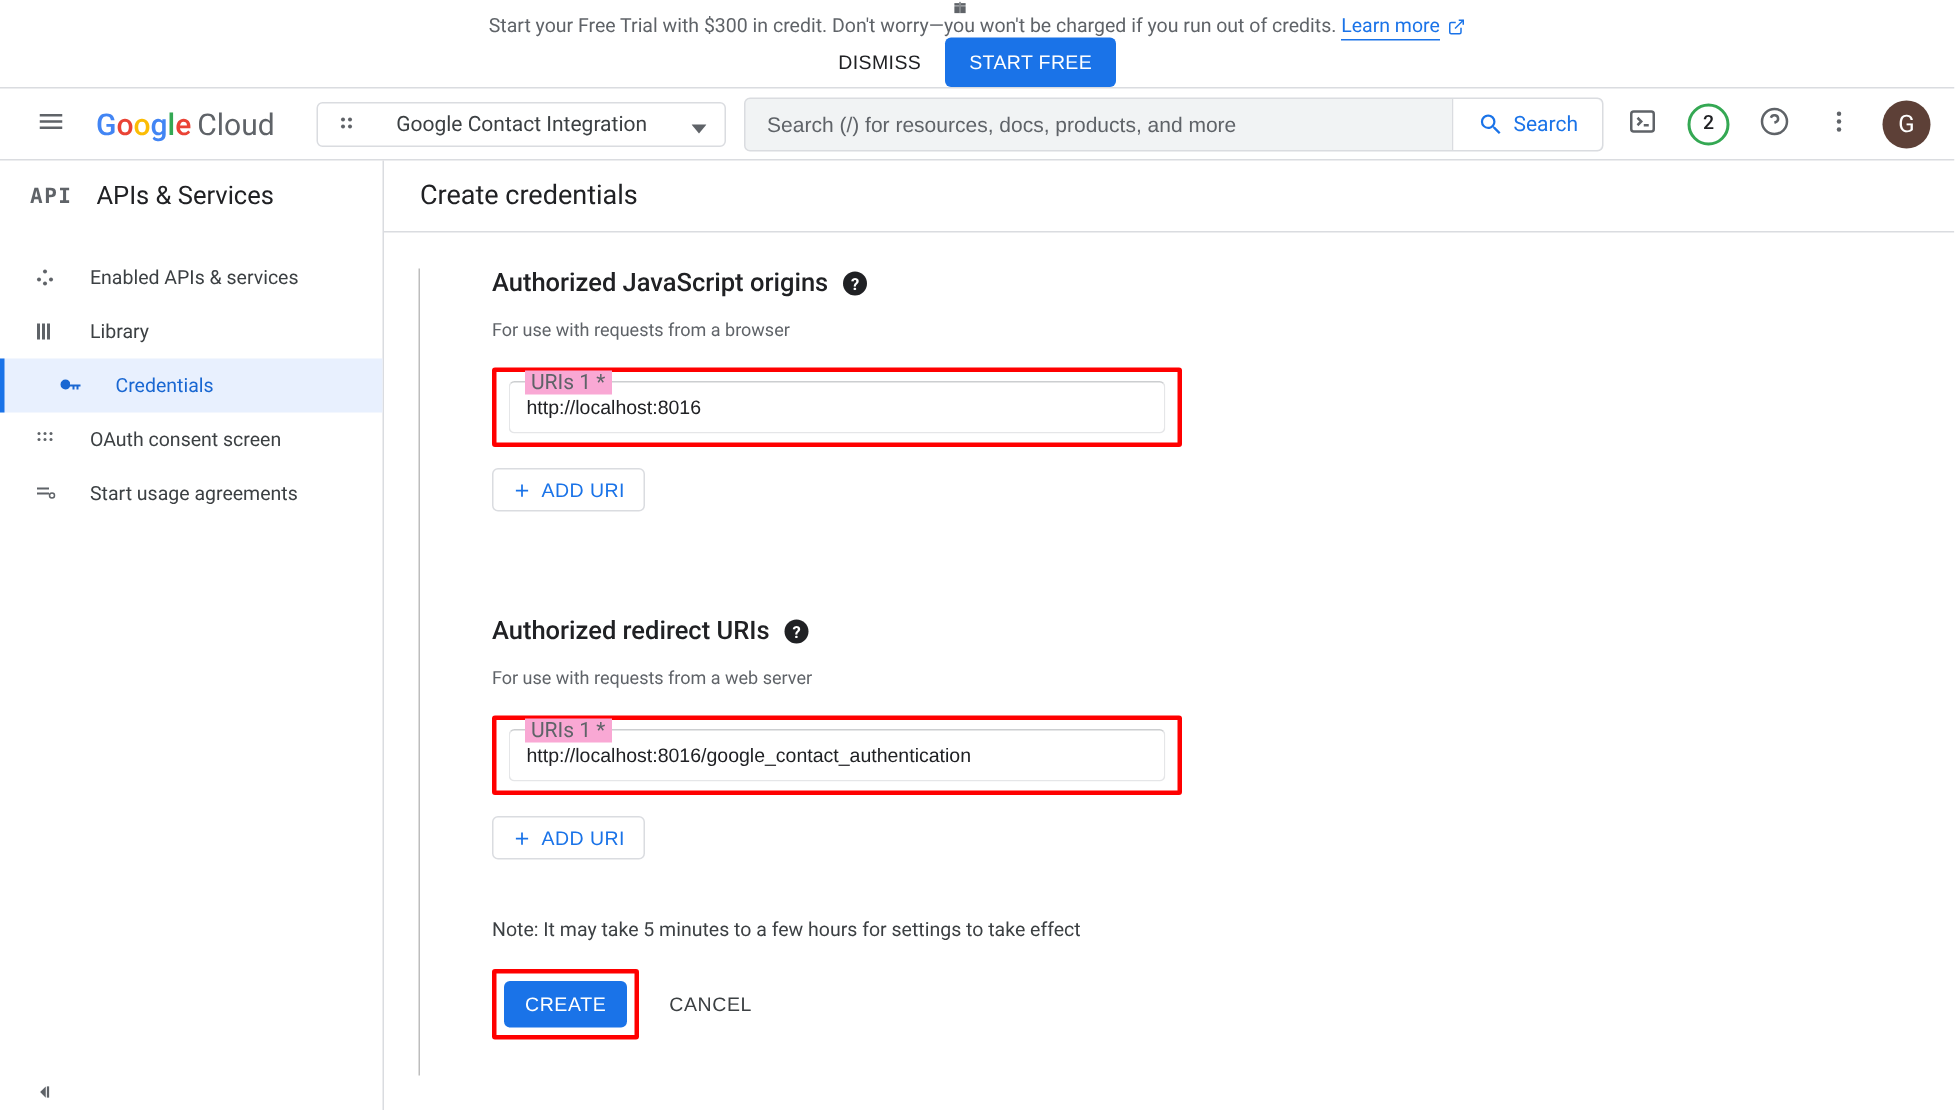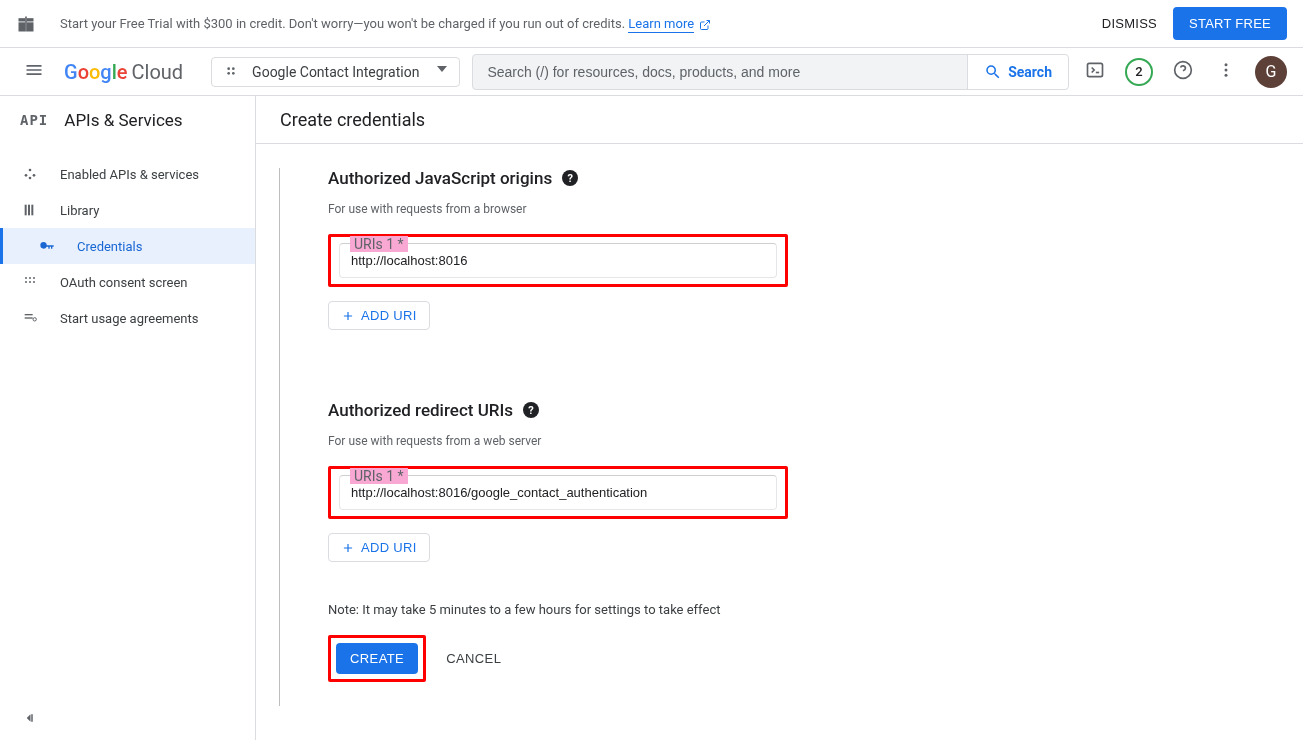--- a/index.html
+++ b/index.html
@@ -1,44 +1,44 @@
 <!DOCTYPE html>
 <html><head>
 <meta charset="utf-8">
 <style>
   * { box-sizing: border-box; margin: 0; padding: 0; }
   body { font-family: "Google Sans", Roboto, Arial, sans-serif; color: #202124; background: #fff; font-size: 14px; }
   
   
-  .banner { display: flex; align-items: center; padding: 0 16px; height: 48px; border-bottom: 1px solid #dadce0; }
+  .banner { display: flex; align-items: center; padding: 0 16px; height: 59px; border-bottom: 1px solid #dadce0; flex-direction: column; }
   .banner-gift { width: 20px; height: 20px; margin-right: 24px; }
   .banner-gift rect { fill: #5f6368; }
   .banner-text { color: #5f6368; font-size: 13px; flex: 1; }
   .banner-text a { color: #1a73e8; text-decoration: none; border-bottom: 1px solid #1a73e8; padding-bottom: 1px; }
   .banner-link-icon { width: 12px; height: 12px; vertical-align: middle; margin-left: 2px; }
   .banner-actions { display: flex; align-items: center; gap: 16px; }
   .dismiss-btn { background: none; border: none; font-weight: 500; font-size: 13px; color: #202124; cursor: pointer; letter-spacing: 0.25px; }
   .start-free-btn { background: #1a73e8; color: #fff; border: none; border-radius: 4px; padding: 9px 16px; font-weight: 500; font-size: 13px; cursor: pointer; letter-spacing: 0.25px; }
 
   
   .header { display: flex; align-items: center; padding: 8px 16px; height: 48px; border-bottom: 1px solid #dadce0; gap: 12px; }
   .menu-btn { background: none; border: none; cursor: pointer; padding: 8px; }
   .menu-btn svg { width: 20px; height: 20px; }
   .logo { display: flex; align-items: flex-end; gap: 4px; margin-right: 16px; }
   .logo-google { font-size: 20px; font-weight: 500; }
   .g-b { color: #4285F4; } .g-r { color: #EA4335; } .g-y { color: #FBBC05; } .g-g { color: #34A853; }
   .logo-cloud { color: #5f6368; font-size: 20px; font-weight: 400; }
-  .project-selector { display: flex; align-items: flex-start; border: 1px solid #dadce0; border-radius: 4px; padding: 6px 12px; cursor: pointer; gap: 12px; }
+  .project-selector { display: flex; align-items: flex-end; border: 1px solid #dadce0; border-radius: 4px; padding: 6px 12px; cursor: pointer; gap: 24px; }
   .project-selector svg.dots { width: 16px; height: 16px; }
   .project-name { font-size: 14px; color: #3c4043; }
   .project-selector svg.caret { width: 10px; height: 10px; margin-left: 6px; }
   .search-bar { display: flex; align-items: center; border: 1px solid #dadce0; border-radius: 4px; flex: 1; max-width: 720px; background: #f1f3f4; height: 36px; justify-content: center; }
   .search-input { flex: 1; border: none; background: transparent; padding: 0 14px; font-size: 14px; color: #5f6368; outline: none; }
   .search-input::placeholder { color: #5f6368; }
-  .search-btn { display: flex; align-items: center; gap: 6px; border-left: 1px solid #dadce0; padding: 0 16px; color: #1a73e8; font-weight: 700; font-size: 14px; background: #fff; height: 100%; cursor: pointer; border-radius: 0 4px 4px 0; }
+  .search-btn { display: flex; align-items: center; gap: 6px; border-left: 1px solid #dadce0; padding: 0 16px; color: #1a73e8; font-weight: 400; font-size: 14px; background: #fff; height: 100%; cursor: pointer; border-radius: 0 4px 4px 0; }
   .header-right { display: flex; align-items: center; gap: 16px; margin-left: auto; }
   .header-icon-btn { background: none; border: none; cursor: pointer; padding: 4px; color: #5f6368; }
   .trial-badge { width: 28px; height: 28px; border: 2px solid #34a853; border-radius: 50%; display: flex; align-items: center; justify-content: center; font-size: 13px; font-weight: 500; color: #202124; }
   .avatar { width: 32px; height: 32px; border-radius: 50%; background: #5d4037; color: #fff; display: flex; align-items: center; justify-content: center; font-size: 16px; }
 
   
   .body-wrap { display: flex; height: calc(100vh - 96px); }
   .sidebar { width: 256px; border-right: 1px solid #dadce0; display: flex; flex-direction: column; }
   .sidebar-header { display: flex; align-items: center; gap: 16px; padding: 12px 20px; height: 48px; }
   .api-icon { font-family: monospace; font-weight: bold; font-size: 14px; color: #5f6368; letter-spacing: 1px; }

